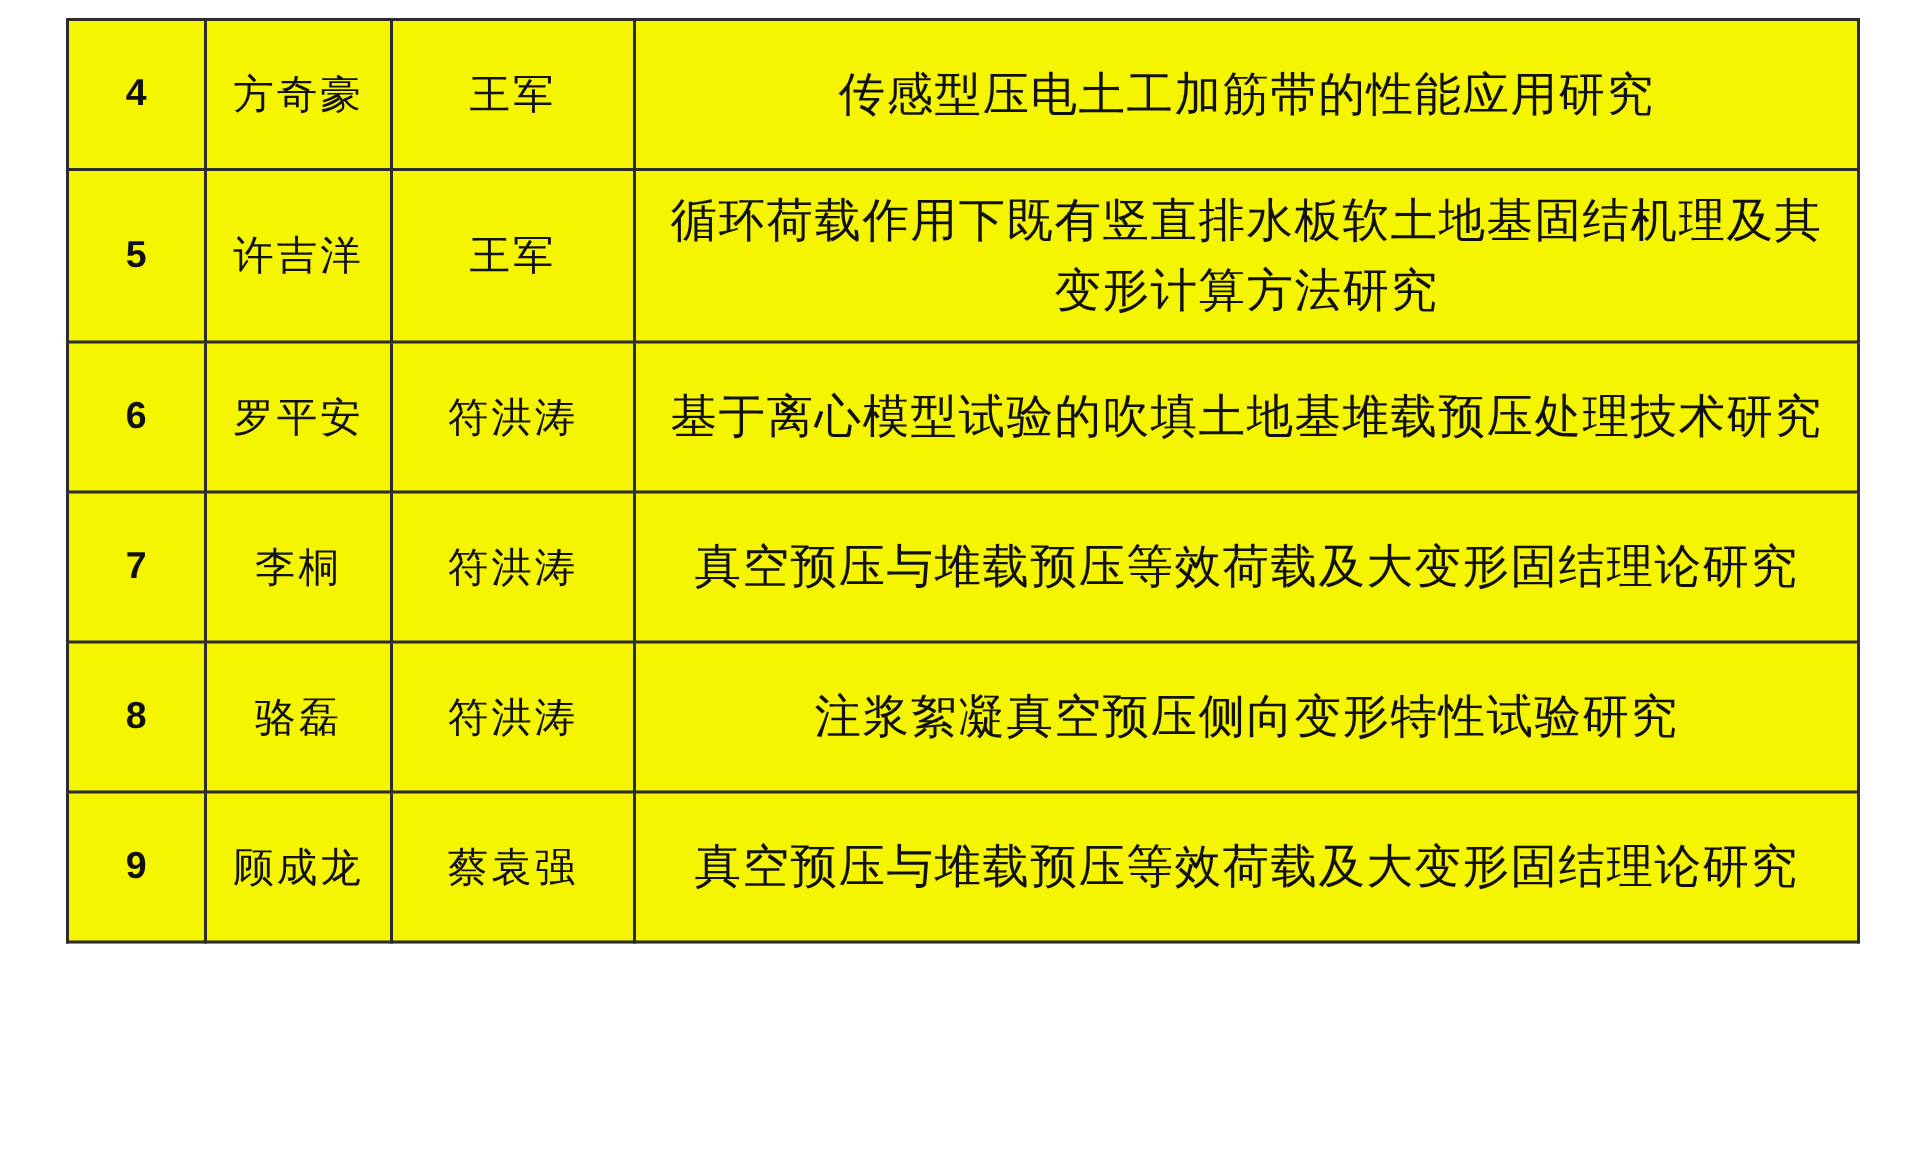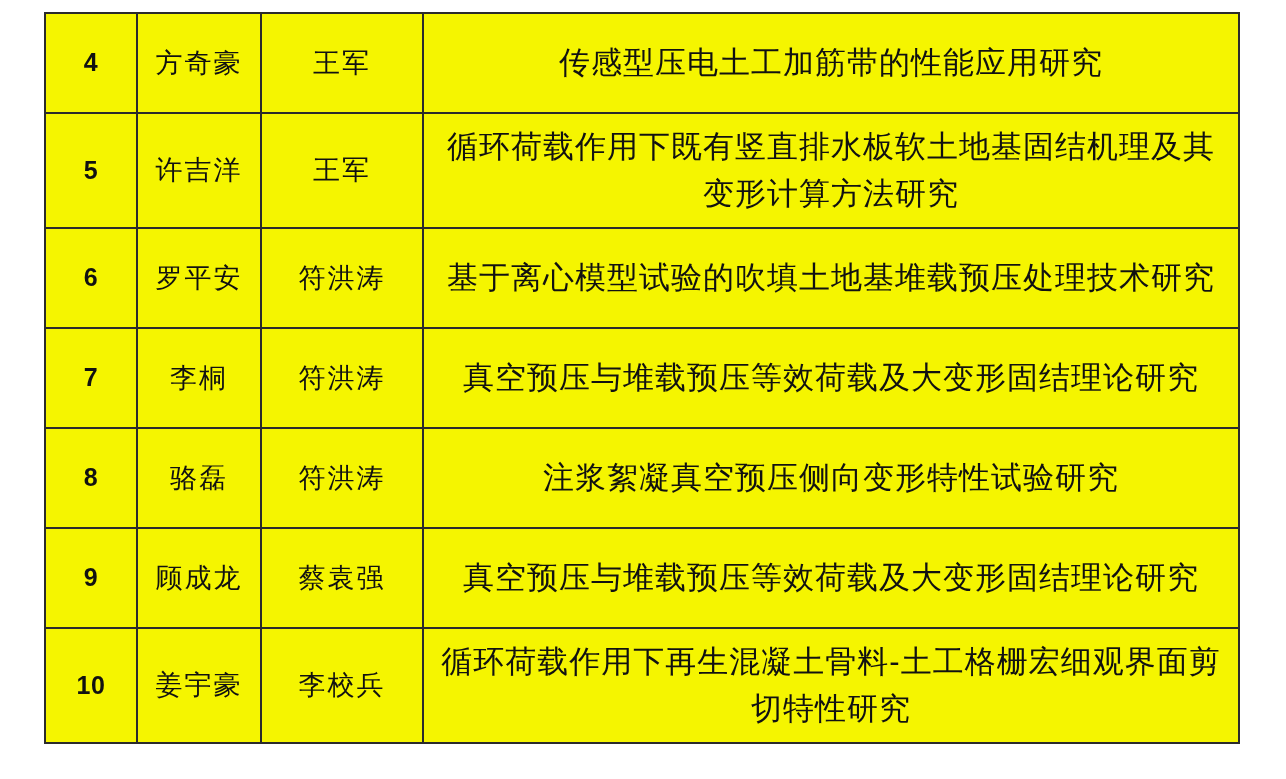--- a/index.html
+++ b/index.html
@@ -105,22 +105,16 @@
           <td class="cell-name">骆磊</td>
           <td class="cell-advisor">符洪涛</td>
           <td class="cell-title">注浆絮凝真空预压侧向变形特性试验研究</td>
         </tr>
         <tr class="row-short">
           <td class="cell-index">9</td>
           <td class="cell-name">顾成龙</td>
           <td class="cell-advisor">蔡袁强</td>
           <td class="cell-title">真空预压与堆载预压等效荷载及大变形固结理论研究</td>
         </tr>
-        <tr class="row-tall">
-          <td class="cell-index">10</td>
-          <td class="cell-name">姜宇豪</td>
-          <td class="cell-advisor">李校兵</td>
-          <td class="cell-title">循环荷载作用下再生混凝土骨料-土工格栅宏细观界面剪切特性研究</td>
-        </tr>
       </tbody>
     </table>
   </div>
 </div>
 
 </body></html>

